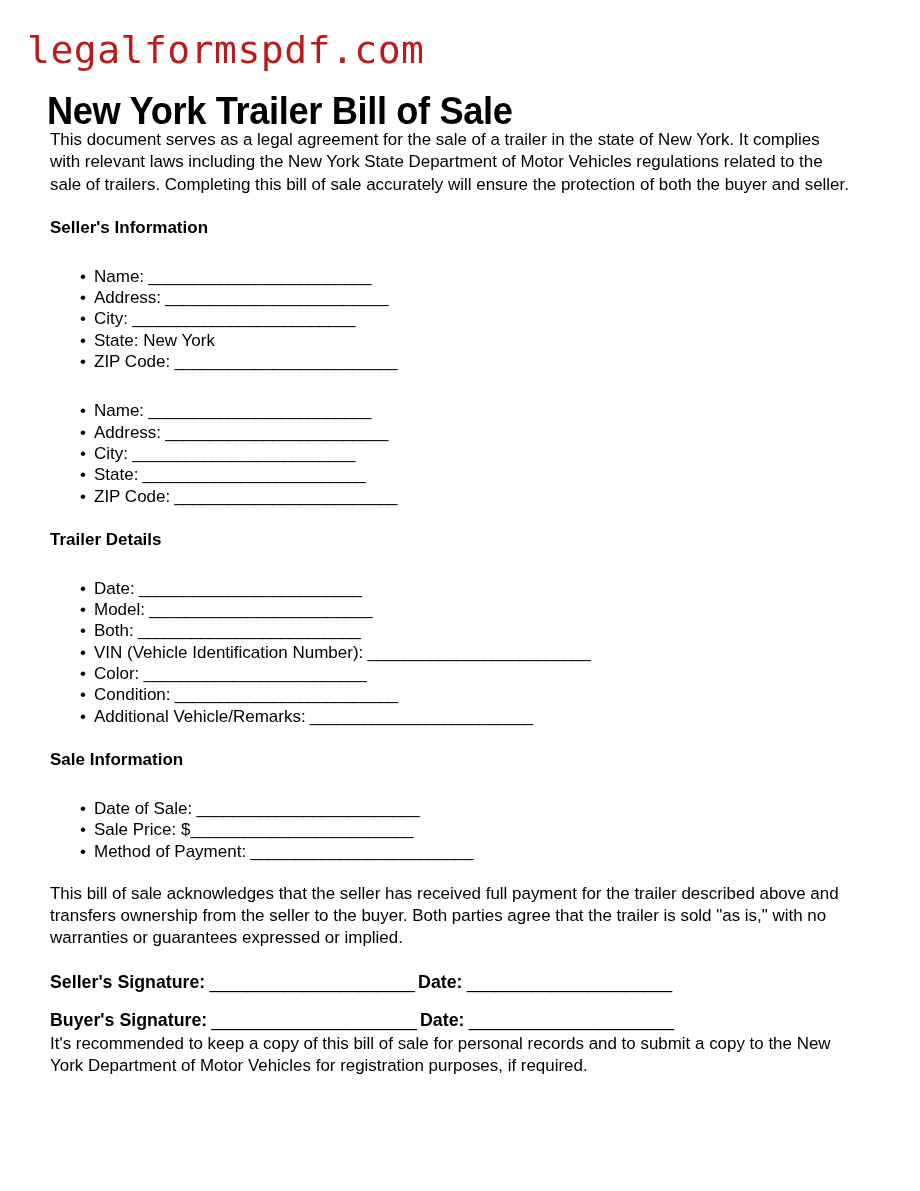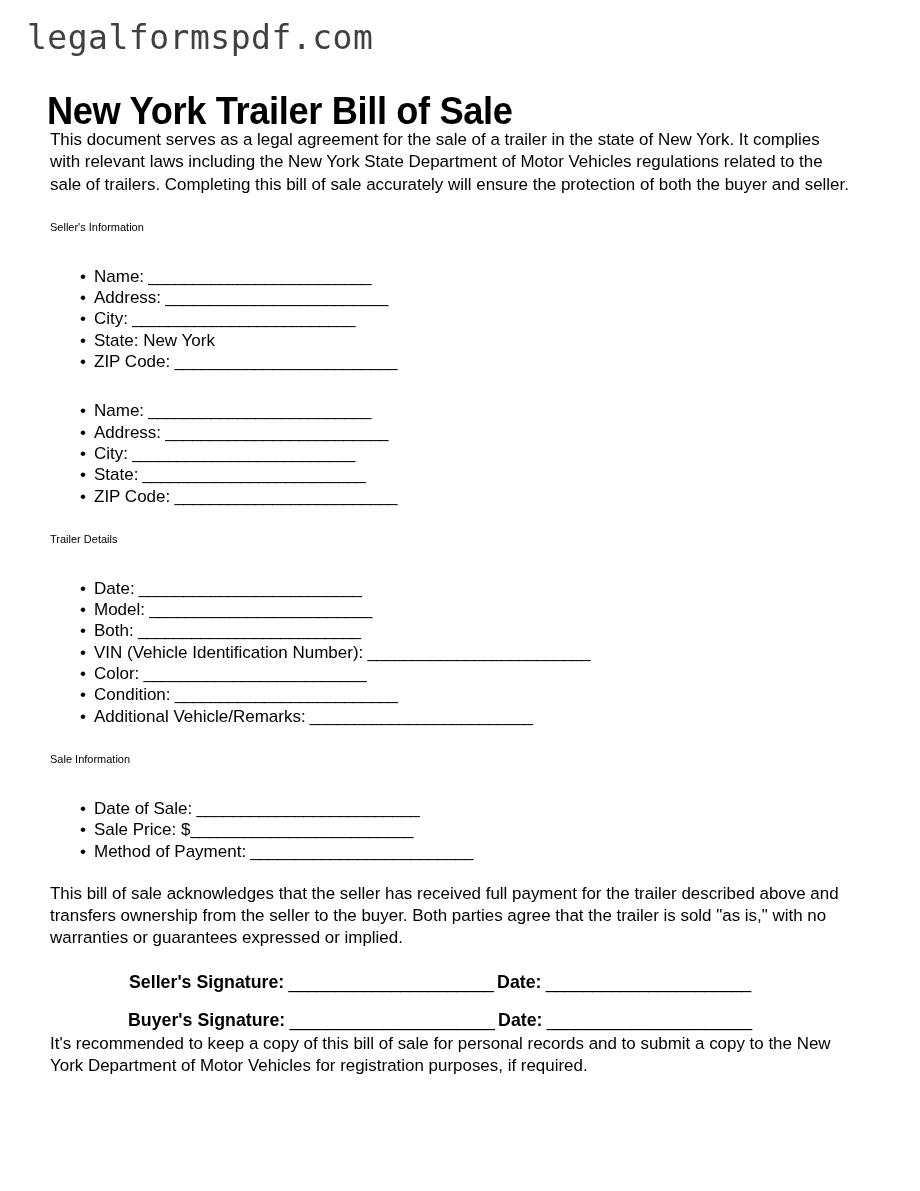--- a/index.html
+++ b/index.html
@@ -19,26 +19,26 @@
     position: relative;
     width: 920px;
     height: 1191px;
     box-sizing: border-box;
   }
 
   
   .watermark {
     position: absolute;
     left: 27px;
-    top: 20px;
+    top: 32px;
     font-family: "DejaVu Sans Mono", "Liberation Mono", monospace;
-    font-size: 33px;
+    font-size: 38px;
     line-height: 36px;
     letter-spacing: 0.5px;
-    color: #404040;
+    color: #b91c1c;
     white-space: nowrap;
     user-select: none;
   }
 
   
   .doc-title {
     position: absolute;
     left: 47px;
     top: 62px;
     font-family: "Liberation Sans Narrow", "Liberation Sans", sans-serif;
@@ -64,23 +64,23 @@
     font-size: 17.2px;
     line-height: 22.3px;
     font-family: "Liberation Sans", sans-serif;
     transform: scaleX(0.985);
     transform-origin: left top;
     text-align: left;
   }
 
   h2.section {
     margin: 22px 0 0 0;
-    font-size: 11px;
+    font-size: 17px;
     line-height: 21px;
-    font-weight: normal;
+    font-weight: bold;
     font-family: "Liberation Sans", sans-serif;
     letter-spacing: 0px;
   }
 
   ul.fields {
     margin: 28px 0 0 0;
     padding: 0 0 0 44px;
     list-style: none;
   }
   ul.fields li {
@@ -100,21 +100,20 @@
   }
   .blank {
     font-family: "Liberation Sans", sans-serif;
     letter-spacing: -0.55px;
   }
   .gap-before-para { height: 20px; }
 
   
   .sig-block {
     margin-top: 21px;
-    text-align: center;
   }
   .sig-row {
     font-family: "Liberation Sans Narrow", "Liberation Sans", sans-serif;
     font-weight: bold;
     font-size: 18.5px;
     line-height: 24px;
     white-space: nowrap;
     transform: scaleX(0.96);
     transform-origin: left center;
   }

